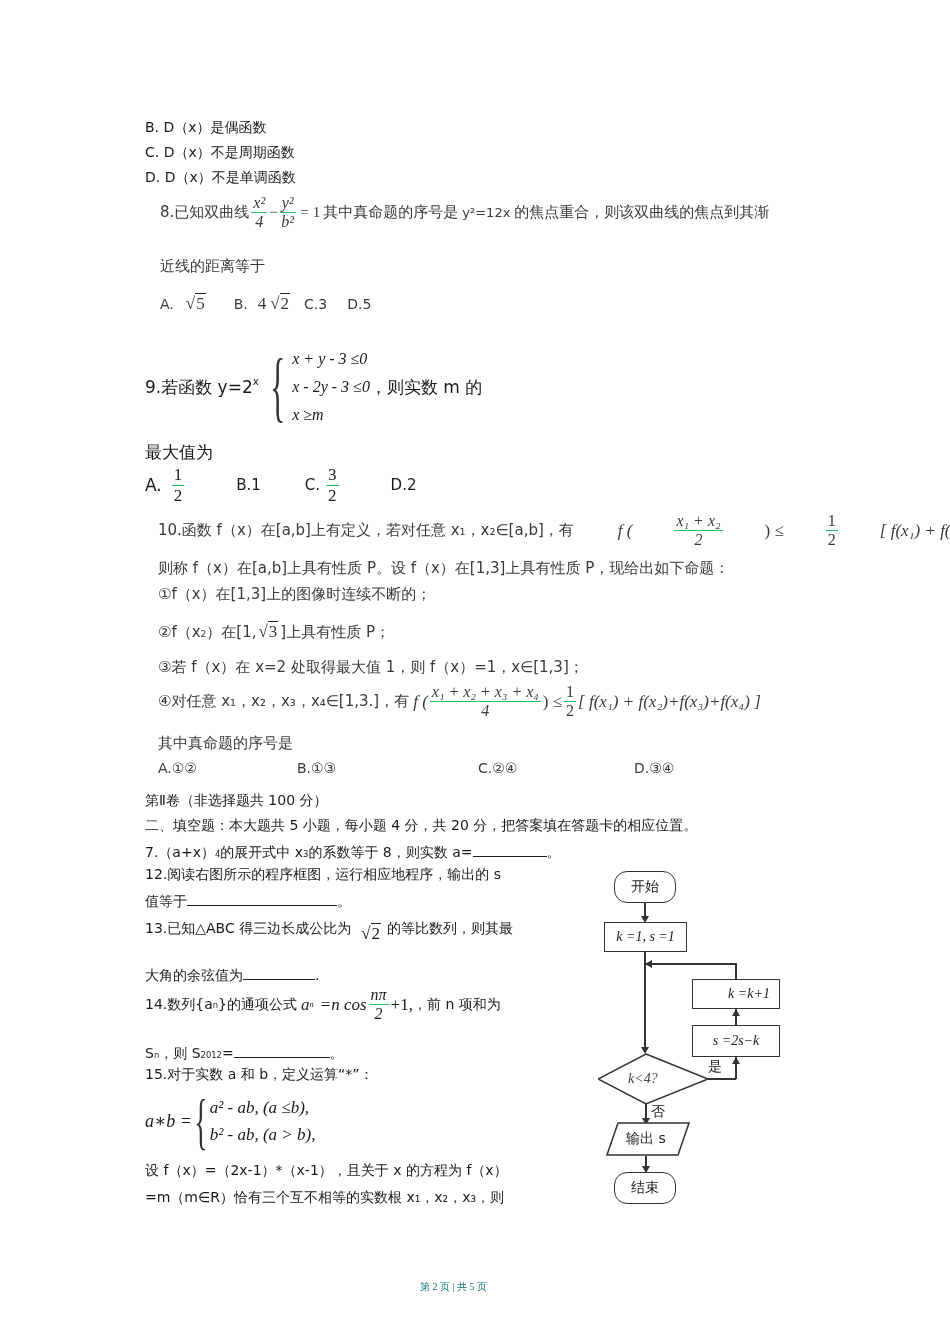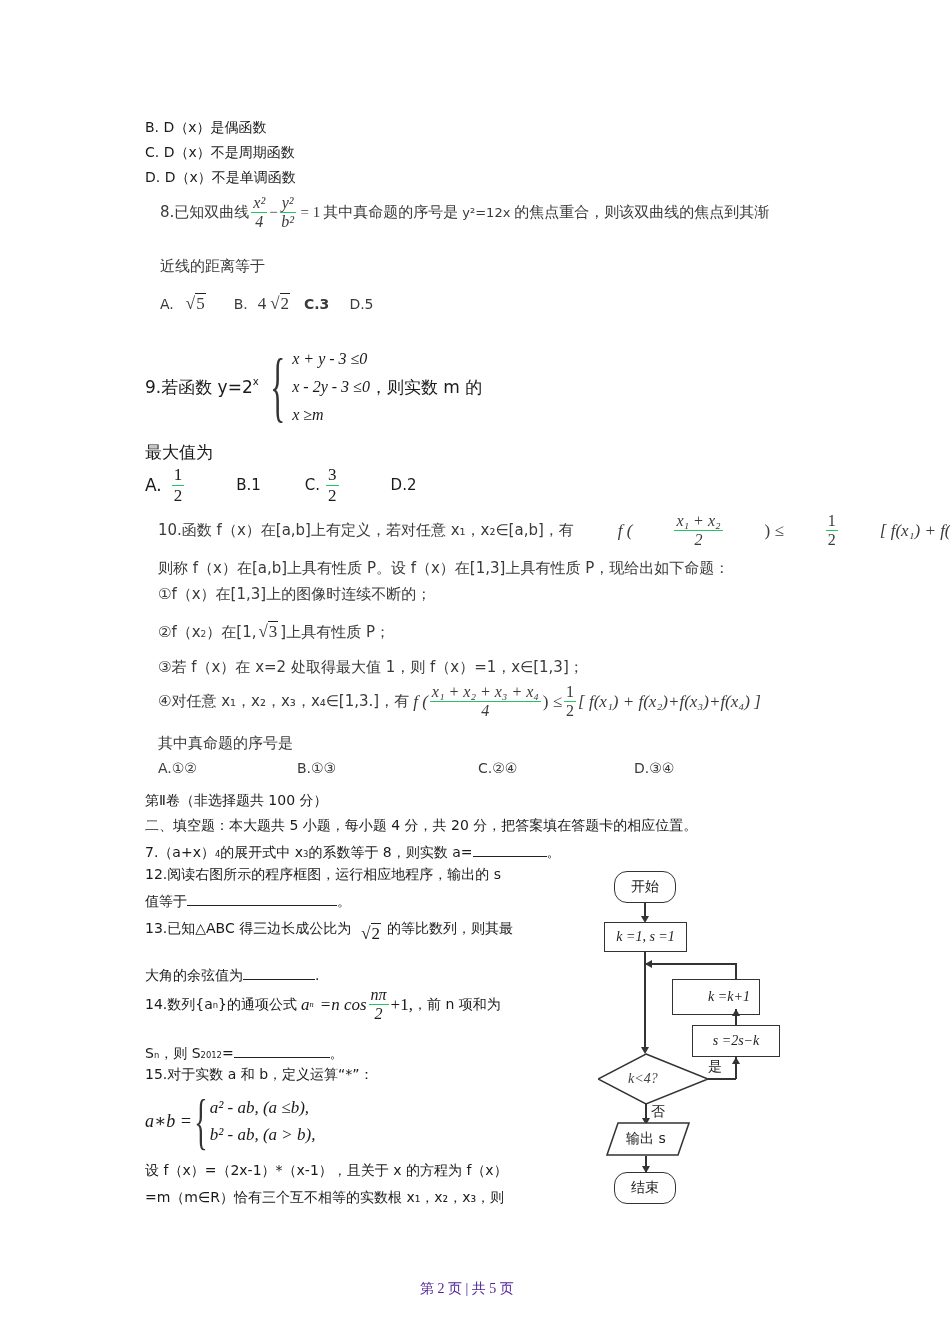--- a/index.html
+++ b/index.html
@@ -56,21 +56,21 @@
   <span style="margin:0 4px; font-size:13px;">y²=12x</span>
   <span>的焦点重合，则该双曲线的焦点到其渐</span>
 </div>
 <div class="abs t15 gray" style="left:160px; top:257px;">近线的距离等于</div>
 <div class="abs t14 gray" style="left:160px; top:294px; display:flex; align-items:baseline; gap:4px;">
   <span>A.</span>
   <span class="sqrt mathr t17" style="margin-left:8px;">√<span class="rad">5</span></span>
   <span style="margin-left:24px;">B.</span>
   <span class="mathr t17" style="margin-left:6px;">4</span>
   <span class="sqrt mathr t17">√<span class="rad">2</span></span>
-  <span style="margin-left:10px;font-weight:bold;">C.3</span>
+  <span style="margin-left:10px;">C.3</span>
   <span style="margin-left:16px;">D.5</span>
 </div>
 
 <div class="abs t17" style="left:145px; top:345px; display:flex; align-items:center;">
   <span>9.若函数 y=2</span>
   <span class="sup" style="margin-right:4px; margin-top:-12px;">x</span>
   <span class="brace" style="font-size:78px; line-height:78px; transform:scaleX(0.4); margin:0 -4px;">{</span>
   <span class="sys math t16">
     <span style="display:block;">x + y - 3 ≤0</span>
     <span style="display:block;">x - 2y - 3 ≤0</span>
@@ -210,21 +210,21 @@
   <div class="line" style="left:644px; top:903px; width:1.5px; height:16px;"></div>
   <div class="arrowdown" style="left:641px; top:916px;"></div>
 
   <div class="fc math" style="left:604px; top:922px; width:83px; height:30px;">k =1, s =1</div>
   <div class="line" style="left:644px; top:952px; width:1.5px; height:100px;"></div>
 
   <div class="line" style="left:645px; top:963px; width:91px; height:1.5px;"></div>
   <div class="arrowleft" style="left:645px; top:960px;"></div>
   <div class="line" style="left:735px; top:963px; width:1.5px; height:17px;"></div>
 
-  <div class="fc math" style="left:672px; top:979px; width:88px; height:36px;padding-left:26px;">k =k+1</div>
+  <div class="fc math" style="left:692px; top:979px; width:88px; height:30px;padding-left:26px;">k =k+1</div>
   <div class="line" style="left:735px; top:1009px; width:1.5px; height:17px;"></div>
   <div class="arrowup" style="left:732px; top:1009px;"></div>
 
   <div class="fc math" style="left:692px; top:1025px; width:88px; height:32px;">s =2s−k</div>
   <div class="line" style="left:735px; top:1057px; width:1.5px; height:22px;"></div>
   <div class="arrowup" style="left:732px; top:1057px;"></div>
 
   <div class="arrowdown" style="left:641px; top:1047px;"></div>
 
   <svg style="position:absolute; left:598px; top:1053px;" width="112" height="52">
@@ -242,13 +242,13 @@
     <polygon points="12,1 83,1 72,33 1,33" fill="#fff" stroke="#333" stroke-width="1.5"></polygon>
   </svg>
   <div class="abs" style="left:626px; top:1130px; font-size:14px; color:#222;">输出 s</div>
 
   <div class="line" style="left:645px; top:1156px; width:1.5px; height:16px;"></div>
   <div class="arrowdown" style="left:642px; top:1166px;"></div>
 
   <div class="fc round" style="left:614px; top:1172px; width:62px; height:32px;">结束</div>
 </div>
 
-<div class="abs footer" style="left:420px; top:1280px; font-size:14px; color:#4c1d95;">第 2 页 | 共 5 页</div>
+<div class="abs footer" style="left:420px; top:1280px; font-size:10px; color:#0f766e;">第 2 页 | 共 5 页</div>
 
 </body></html>

